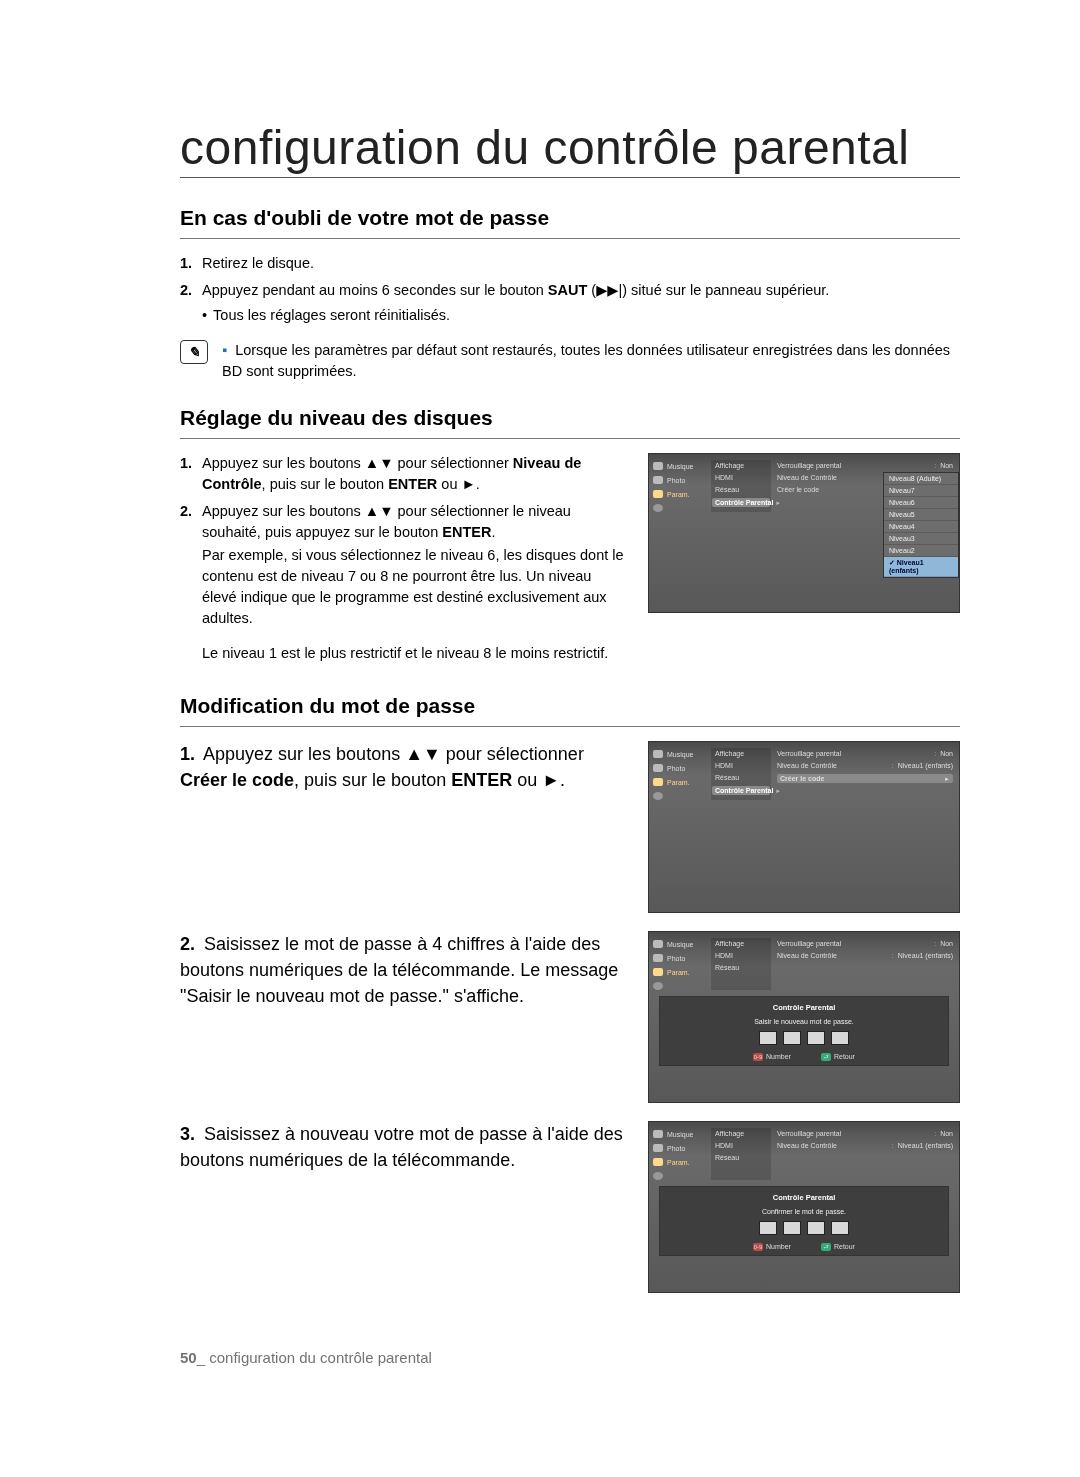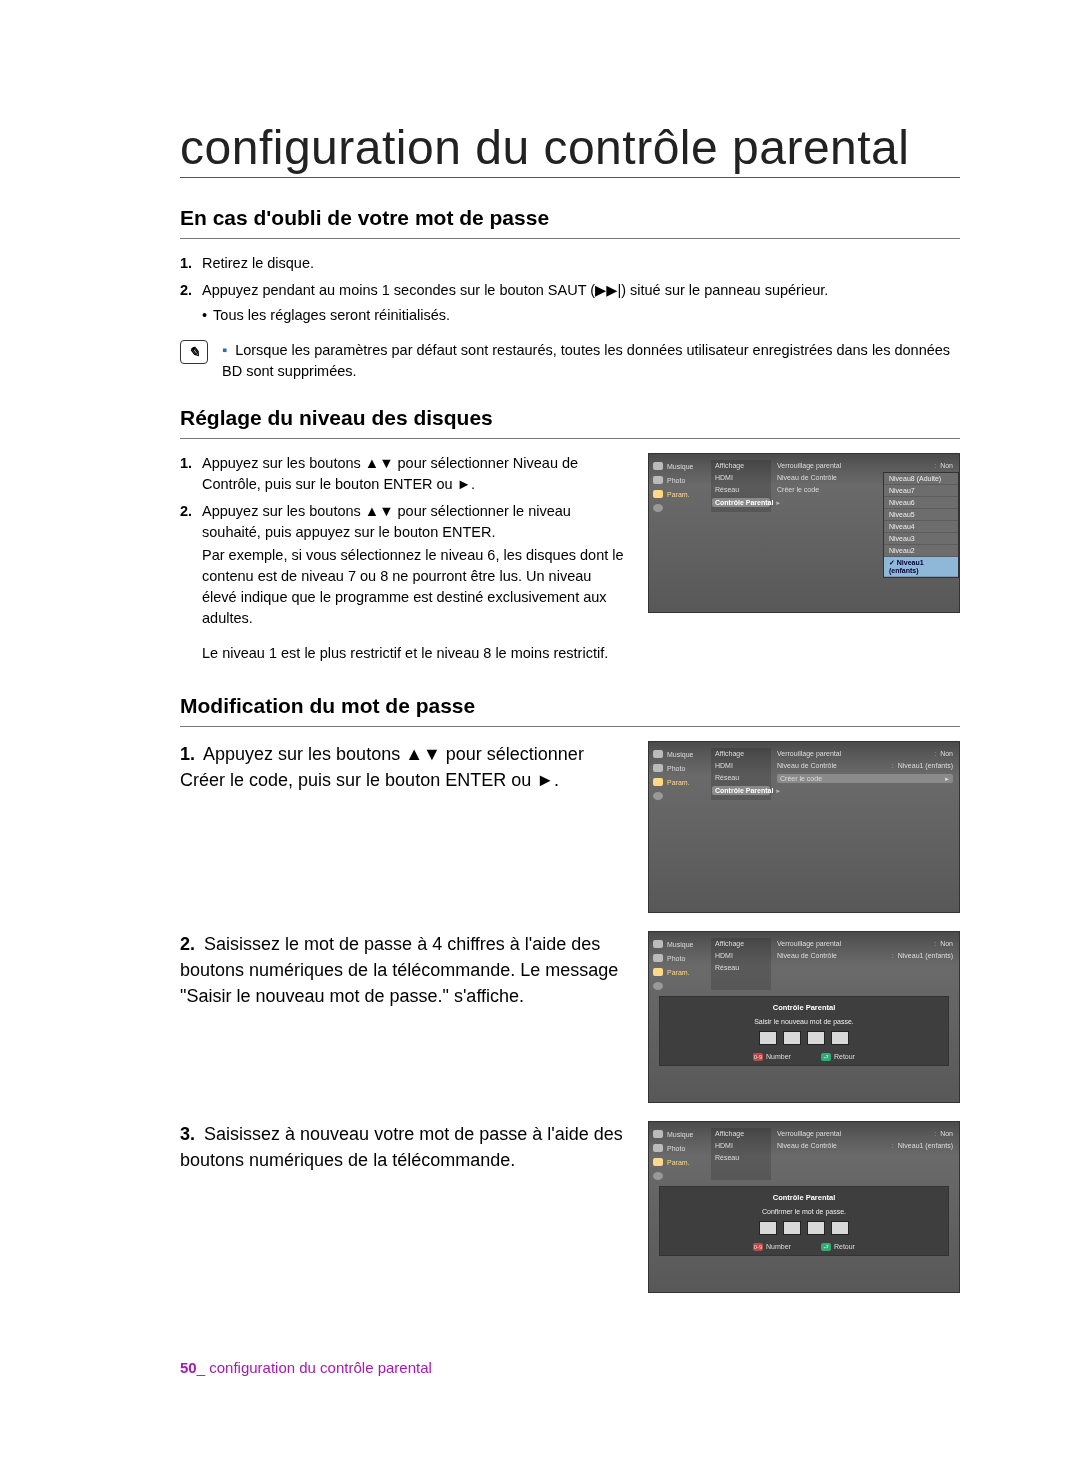--- a/index.html
+++ b/index.html
@@ -86,21 +86,21 @@
   }
   .row {
     display: flex;
     gap: 20px;
     align-items: flex-start;
     margin-bottom: 18px;
   }
   .row ol.steps { flex: 1 1 0; }
   .row .single-step { flex: 1 1 0; font-size: 18px; line-height: 1.45; }
   .single-step .num { font-weight: bold; margin-right: 4px; }
-  .b { font-weight: normal; text-align: right; }
+  .b { font-weight: bold; text-align: right; }
 
   
   .shot {
     width: 312px;
     background: linear-gradient(#4a4a4a, #5a5a5a 8%, #6a6a6a 20%, #585858 100%);
     border: 1px solid #333;
     color: #fff;
     font-size: 8px;
     flex-shrink: 0;
     padding: 6px 0 8px 0;
@@ -174,39 +174,39 @@
   .pwboxes span { width: 18px; height: 14px; background: #d8d8d8; border:1px solid #222; display:inline-block;}
   .mbuttons { display:flex; justify-content:center; gap: 30px; font-size: 7px; color:#ddd;}
   .mbuttons .mbtn .sq { display:inline-block; width:10px; height:8px; background:#b94a48; border-radius:2px; margin-right:3px; text-align:center; font-size:6px; line-height:8px; }
   .mbuttons .mbtn.ret .sq { background:#3a7; }
 
   .shot.tall { height: 172px; }
   .shot.withmodal .col2 { position: relative; }
 
   .page-footer {
     position: absolute;
-    bottom: 101px;
+    bottom: 111px;
     left: 180px;
     font-size: 15px;
-    color:#a21caf;
+    color:#737373;
   }
   .page-footer .pn { font-weight: bold; }
 </style>
 </head>
 <body>
 
 <div class="page">
 
   <h1 class="title">configuration du contrôle parental</h1>
 
   <h2 class="section">En cas d'oubli de votre mot de passe</h2>
   <ol class="steps">
     <li><span>Retirez le disque.</span></li>
     <li>
-      <span>Appuyez pendant au moins 1 secondes sur le bouton </span><span class="b">SAUT</span><span> (▶▶|) situé sur le panneau supérieur.</span>
+      <span>Appuyez pendant au moins 6 secondes sur le bouton </span><span class="b">SAUT</span><span> (▶▶|) situé sur le panneau supérieur.</span>
       <ul>
           <li><span>Tous les réglages seront réinitialisés.</span></li>
         </ul>
     </li>
   </ol>
   <div class="note-row">
     <div class="note-icon">✎</div>
     <div class="note-text">Lorsque les paramètres par défaut sont restaurés, toutes les données utilisateur enregistrées dans les données BD sont supprimées.</div>
   </div>
 

